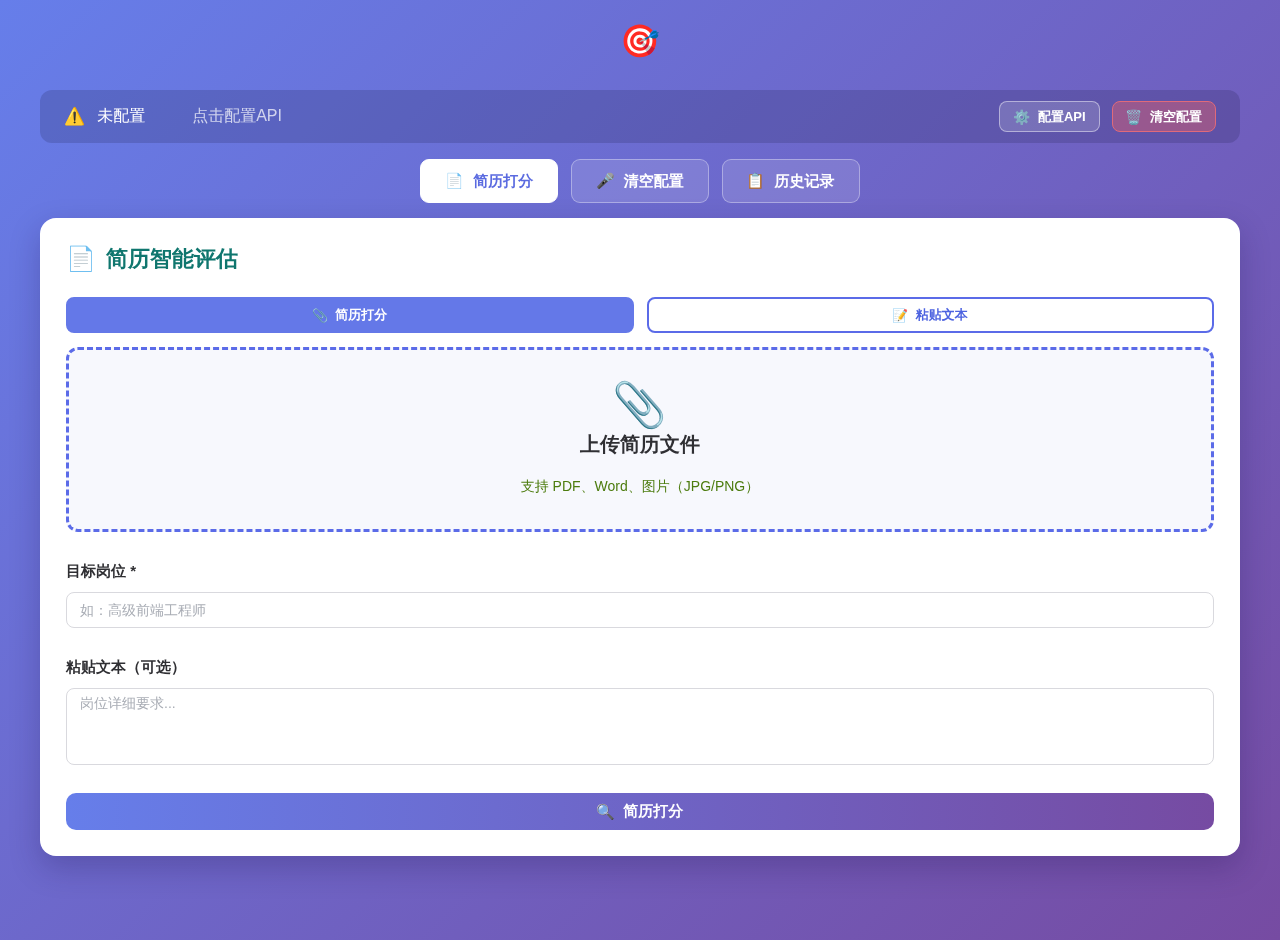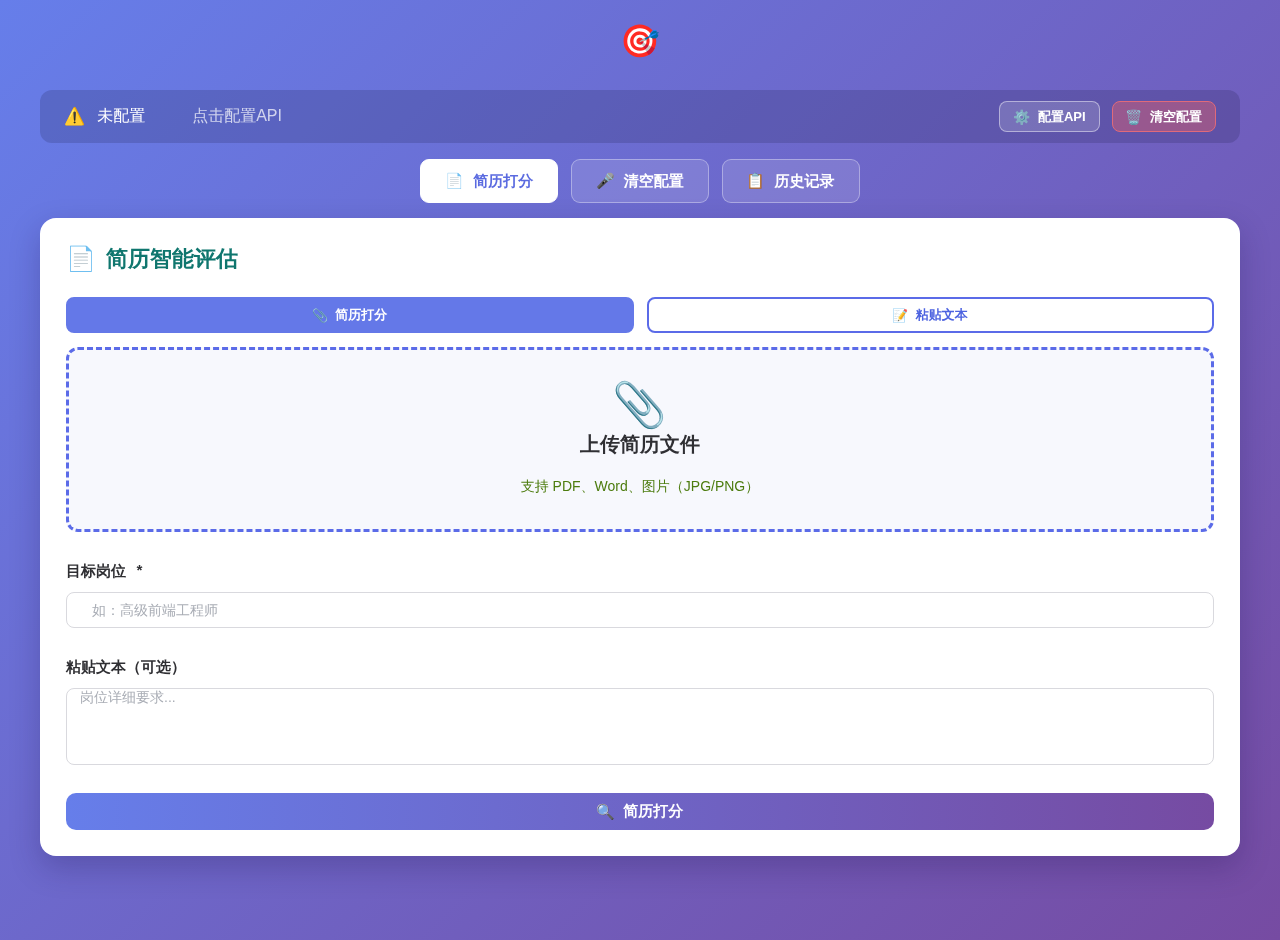--- a/index.html
+++ b/index.html
@@ -86,28 +86,28 @@
     margin-top: 14px; height: 185px; border-radius: 12px;
     border: 3px dashed #5b6be8; background: #f7f8fd;
     display: flex; flex-direction: column; align-items: center; justify-content: center;
     cursor: pointer;
   }
   .upload-zone .clip { font-size: 44px; line-height: 1; }
   .upload-zone .up-title { margin-top: 4px; font-size: 20px; font-weight: bold; color: #2f2f33; }
   .upload-zone .up-hint { margin-top: 20px; font-size: 14px; color: #4d7c0f; }
 
   
-  .field-label { margin-top: 30px; font-size: 15px; font-weight: bold; color: #2f2f33; font-family: Liberation Mono, monospace; }
+  .field-label { margin-top: 30px; font-size: 15px; font-weight: bold; color: #2f2f33; }
   .text-input, .text-area {
     margin-top: 11px; width: 100%; border: 1px solid #d9d9de; border-radius: 8px;
     font-size: 14px; color: #333; font-family: inherit; background: #fff;
     outline: none;
   }
-  .text-input { height: 36px; padding: 0 25px; }
-  .text-area { height: 77px; padding: 0 13px; resize: none; }
+  .text-input { height: 36px; padding: 0 13px; }
+  .text-area { height: 77px; padding: 6px 13px; resize: none; }
   .text-input::placeholder, .text-area::placeholder { color: #a9adb5; }
 
   .analyze-btn {
     margin-top: 24px; width: 100%; height: 37px; border: none; border-radius: 10px;
     background: linear-gradient(90deg, #667eea 0%, #764ba2 100%);
     color: #fff; font-size: 15px; font-weight: bold; cursor: pointer;
     display: flex; align-items: center; justify-content: center; gap: 8px;
     font-family: inherit;
   }
   .analyze-btn .emoji { font-size: 15px; }

